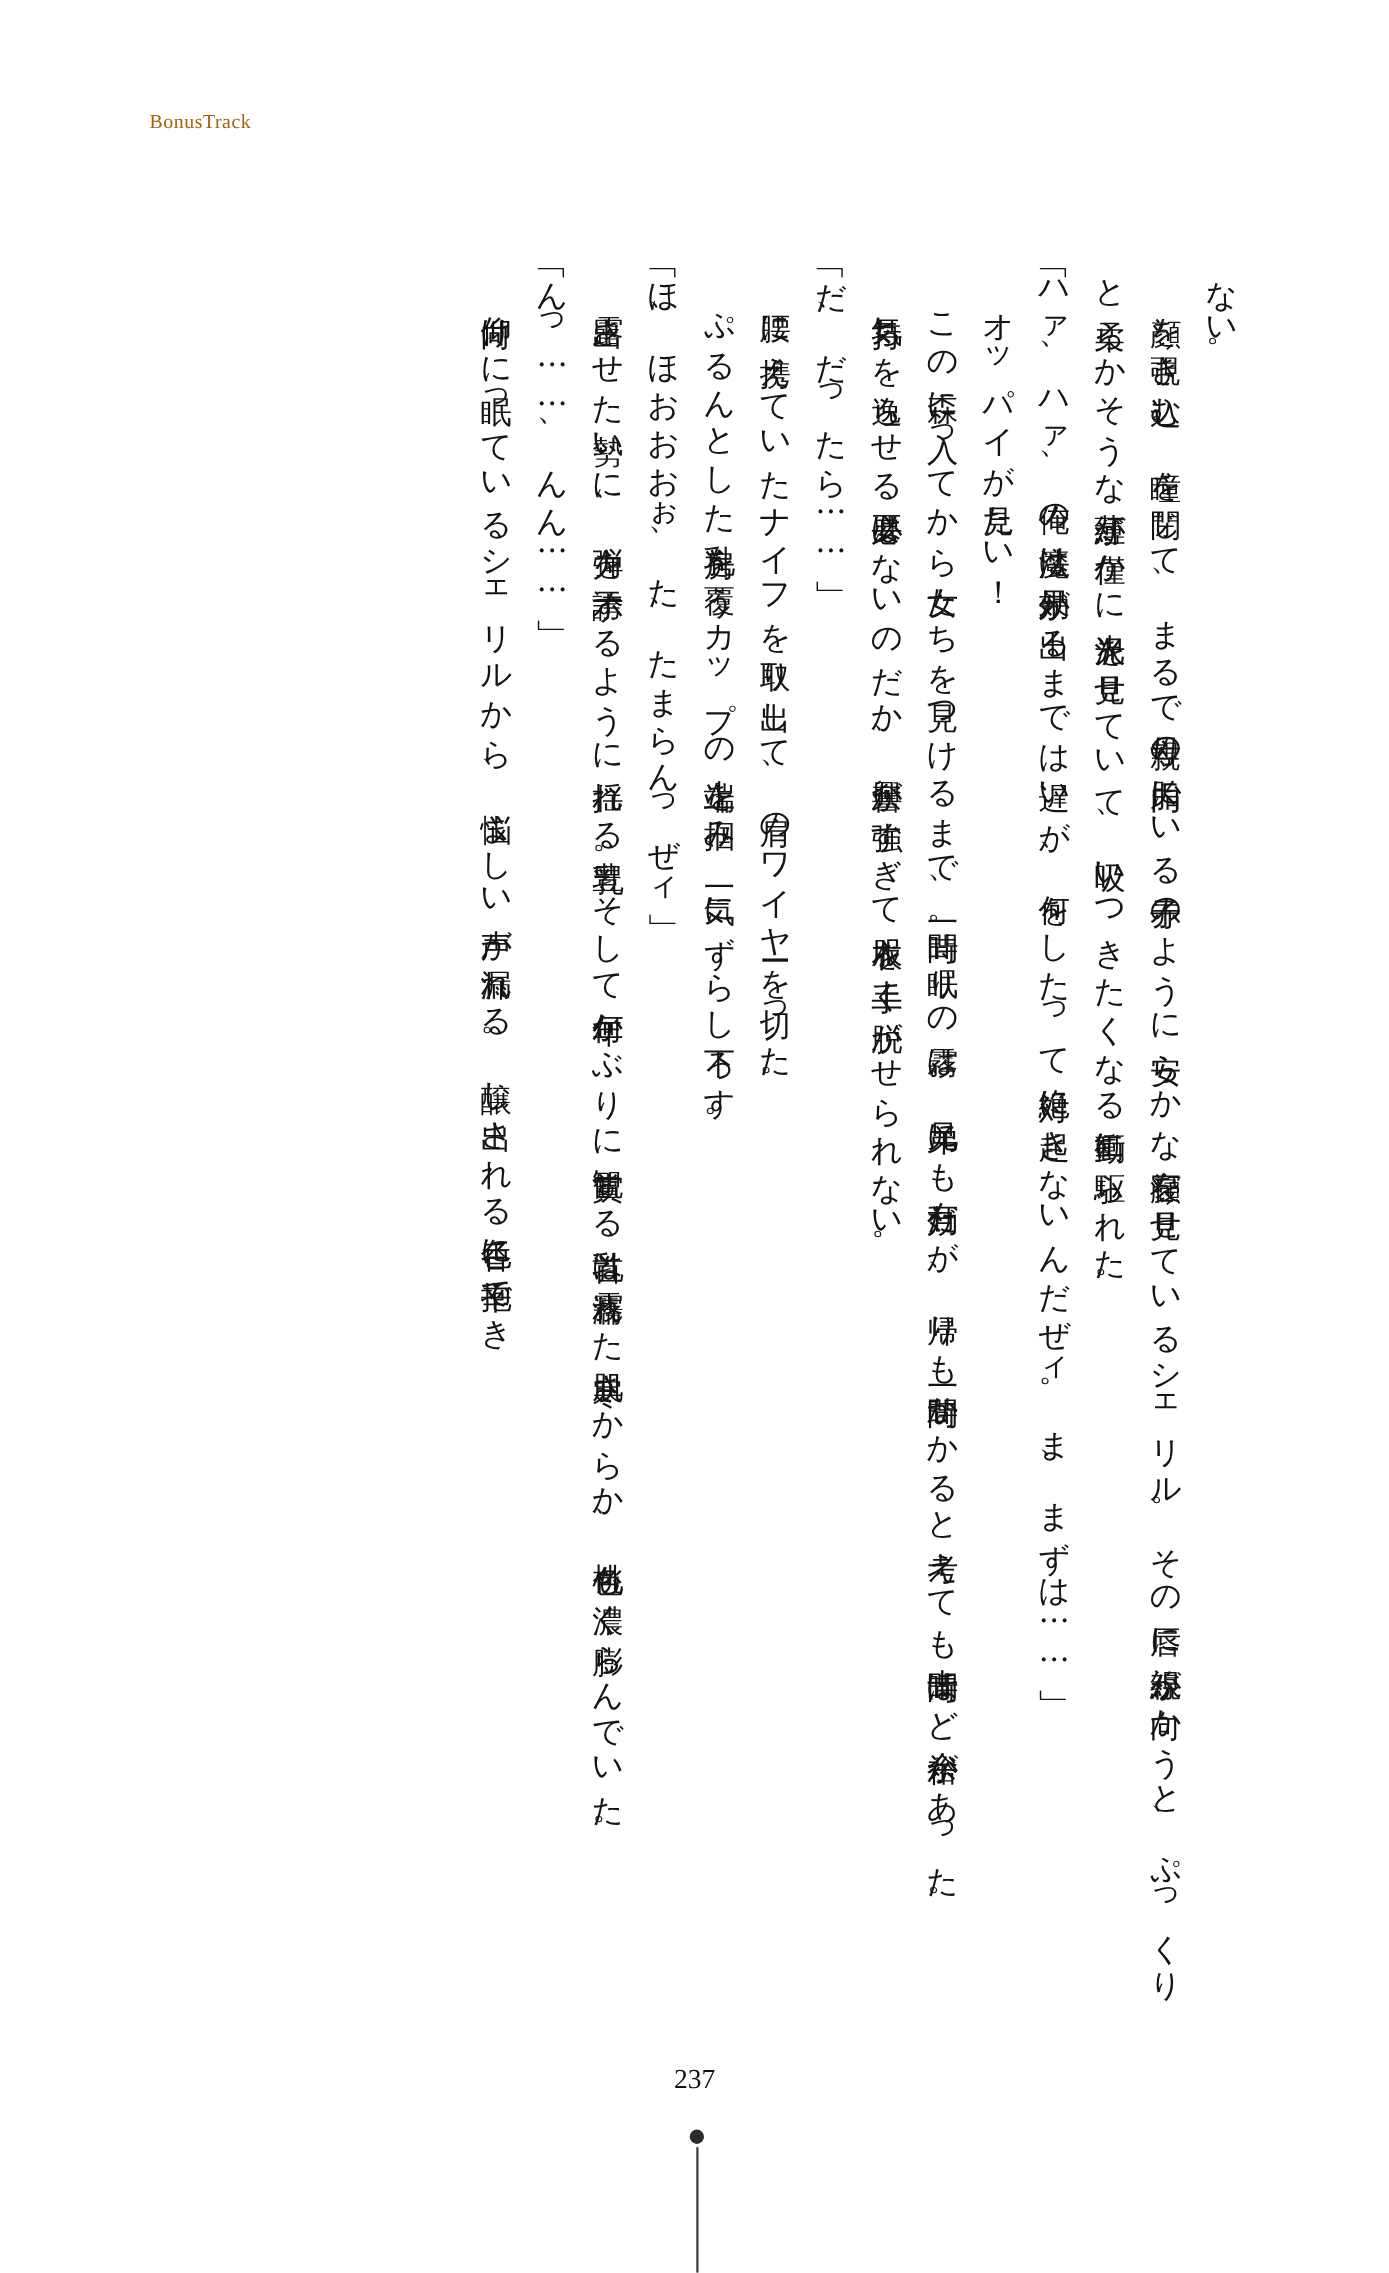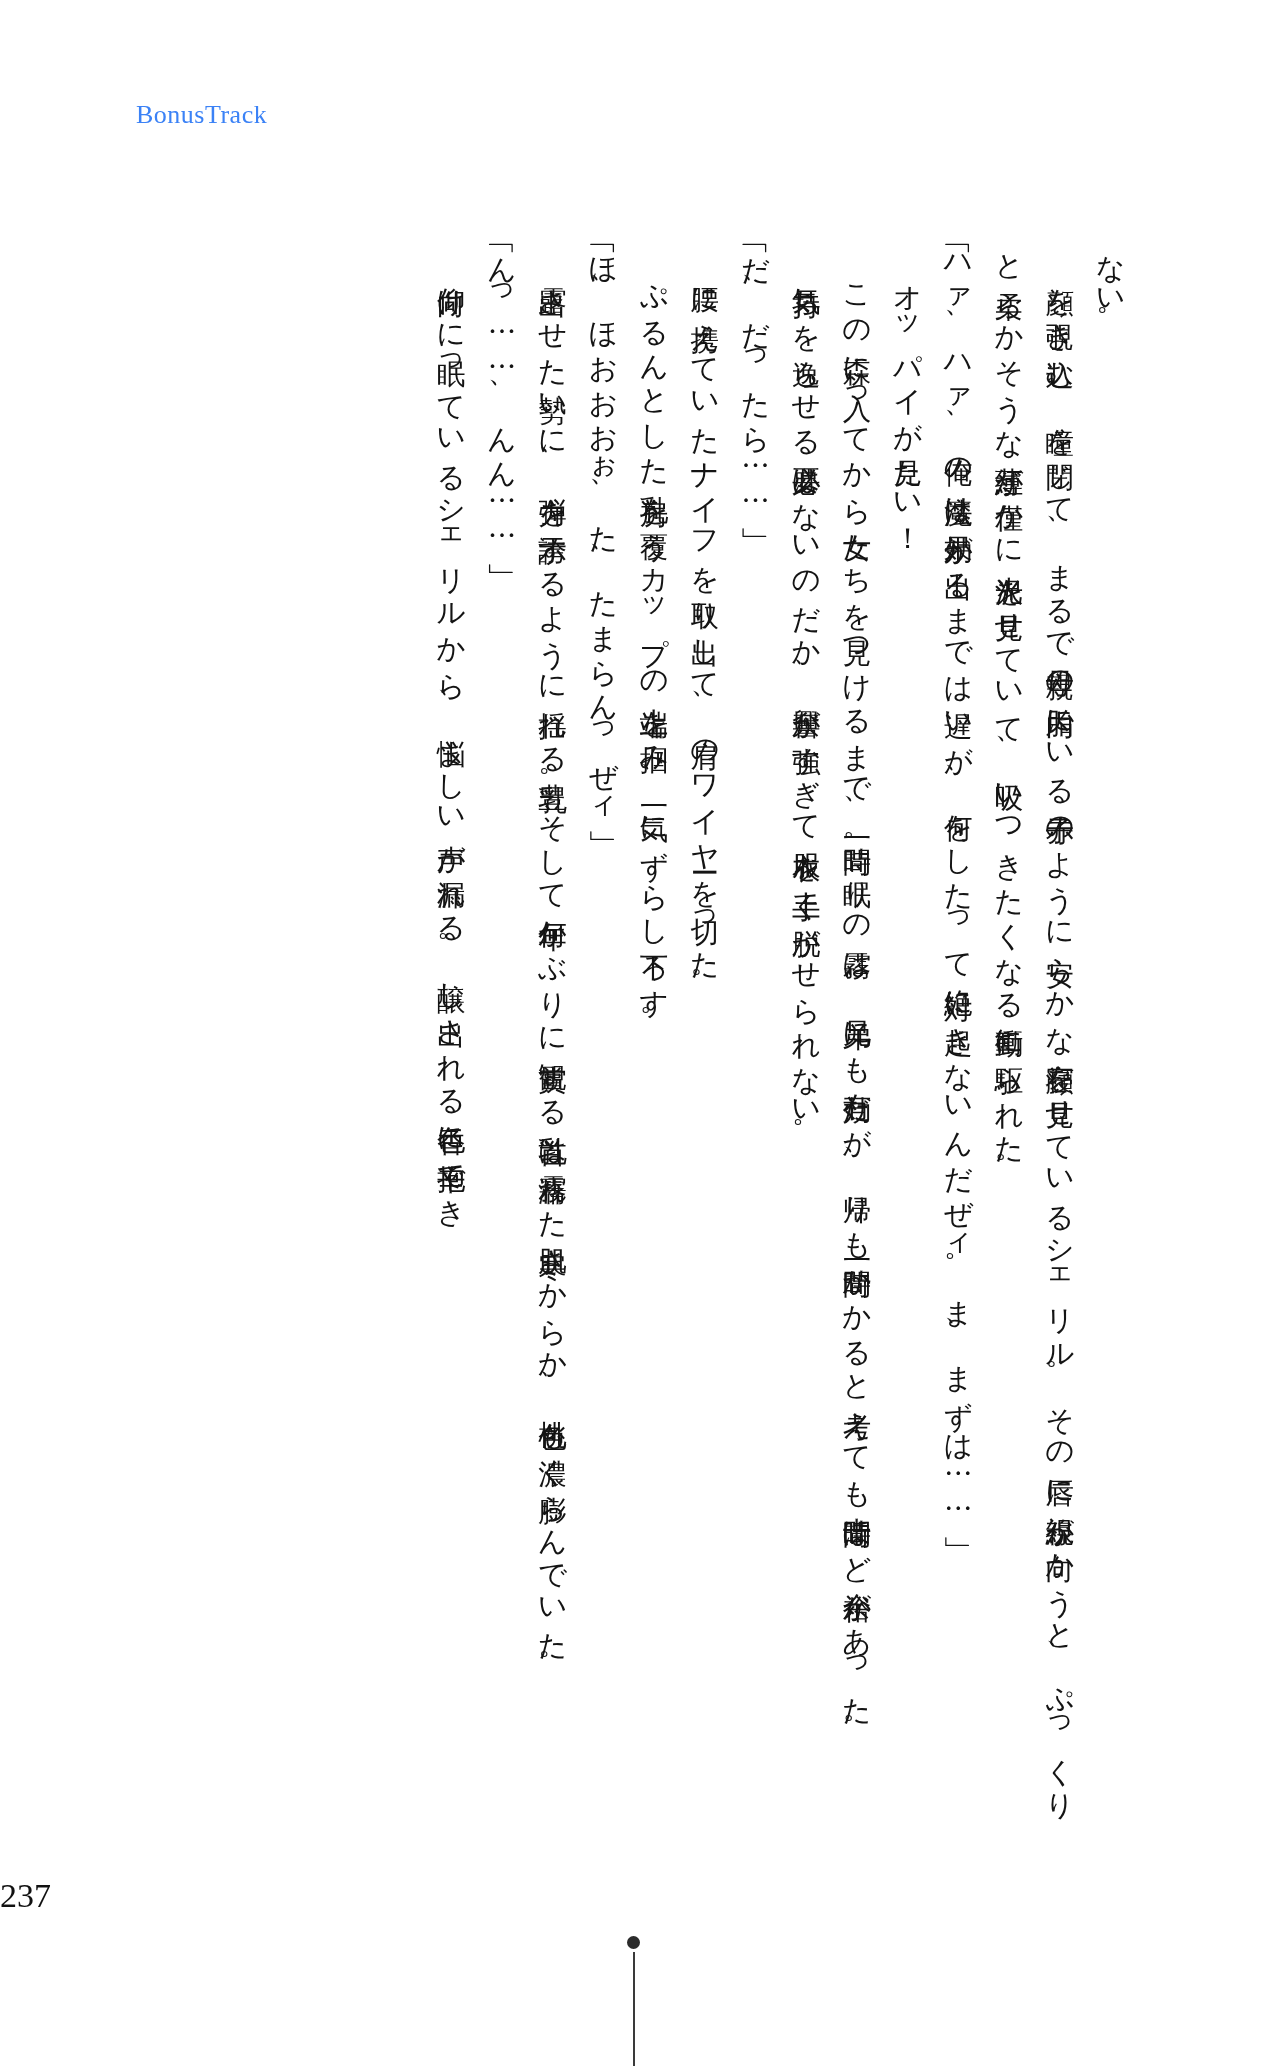--- a/index.html
+++ b/index.html
@@ -15,23 +15,23 @@
     color: #1a1a1a;
     overflow: hidden;
   }
 
   
   .running-header {
     position: absolute;
     top: 100px;
     left: 136px;
     font-family: "Liberation Serif", "DejaVu Serif", serif;
-    font-size: 26px;
+    font-size: 18px;
     letter-spacing: 0.5px;
-    color: #3b82f6;
+    color: #a16207;
     white-space: nowrap;
     text-align: right;
   }
 
   
   .text-block {
     position: absolute;
     top: 235px;
     left: 125px;
     width: 1010px;
@@ -51,23 +51,23 @@
     padding: 0;
     text-indent: 0;
   }
 
   
   .page-number {
     position: absolute;
     top: 1877px;
     left: 0;
     width: 1263px;
-    text-align: left;
+    text-align: center;
     font-family: "Liberation Serif", "DejaVu Serif", serif;
-    font-size: 34px;
+    font-size: 25px;
     color: #111;
   }
 
   
   .ornament-dot {
     position: absolute;
     top: 1936px;
     left: 627px;
     width: 13px;
     height: 13px;

